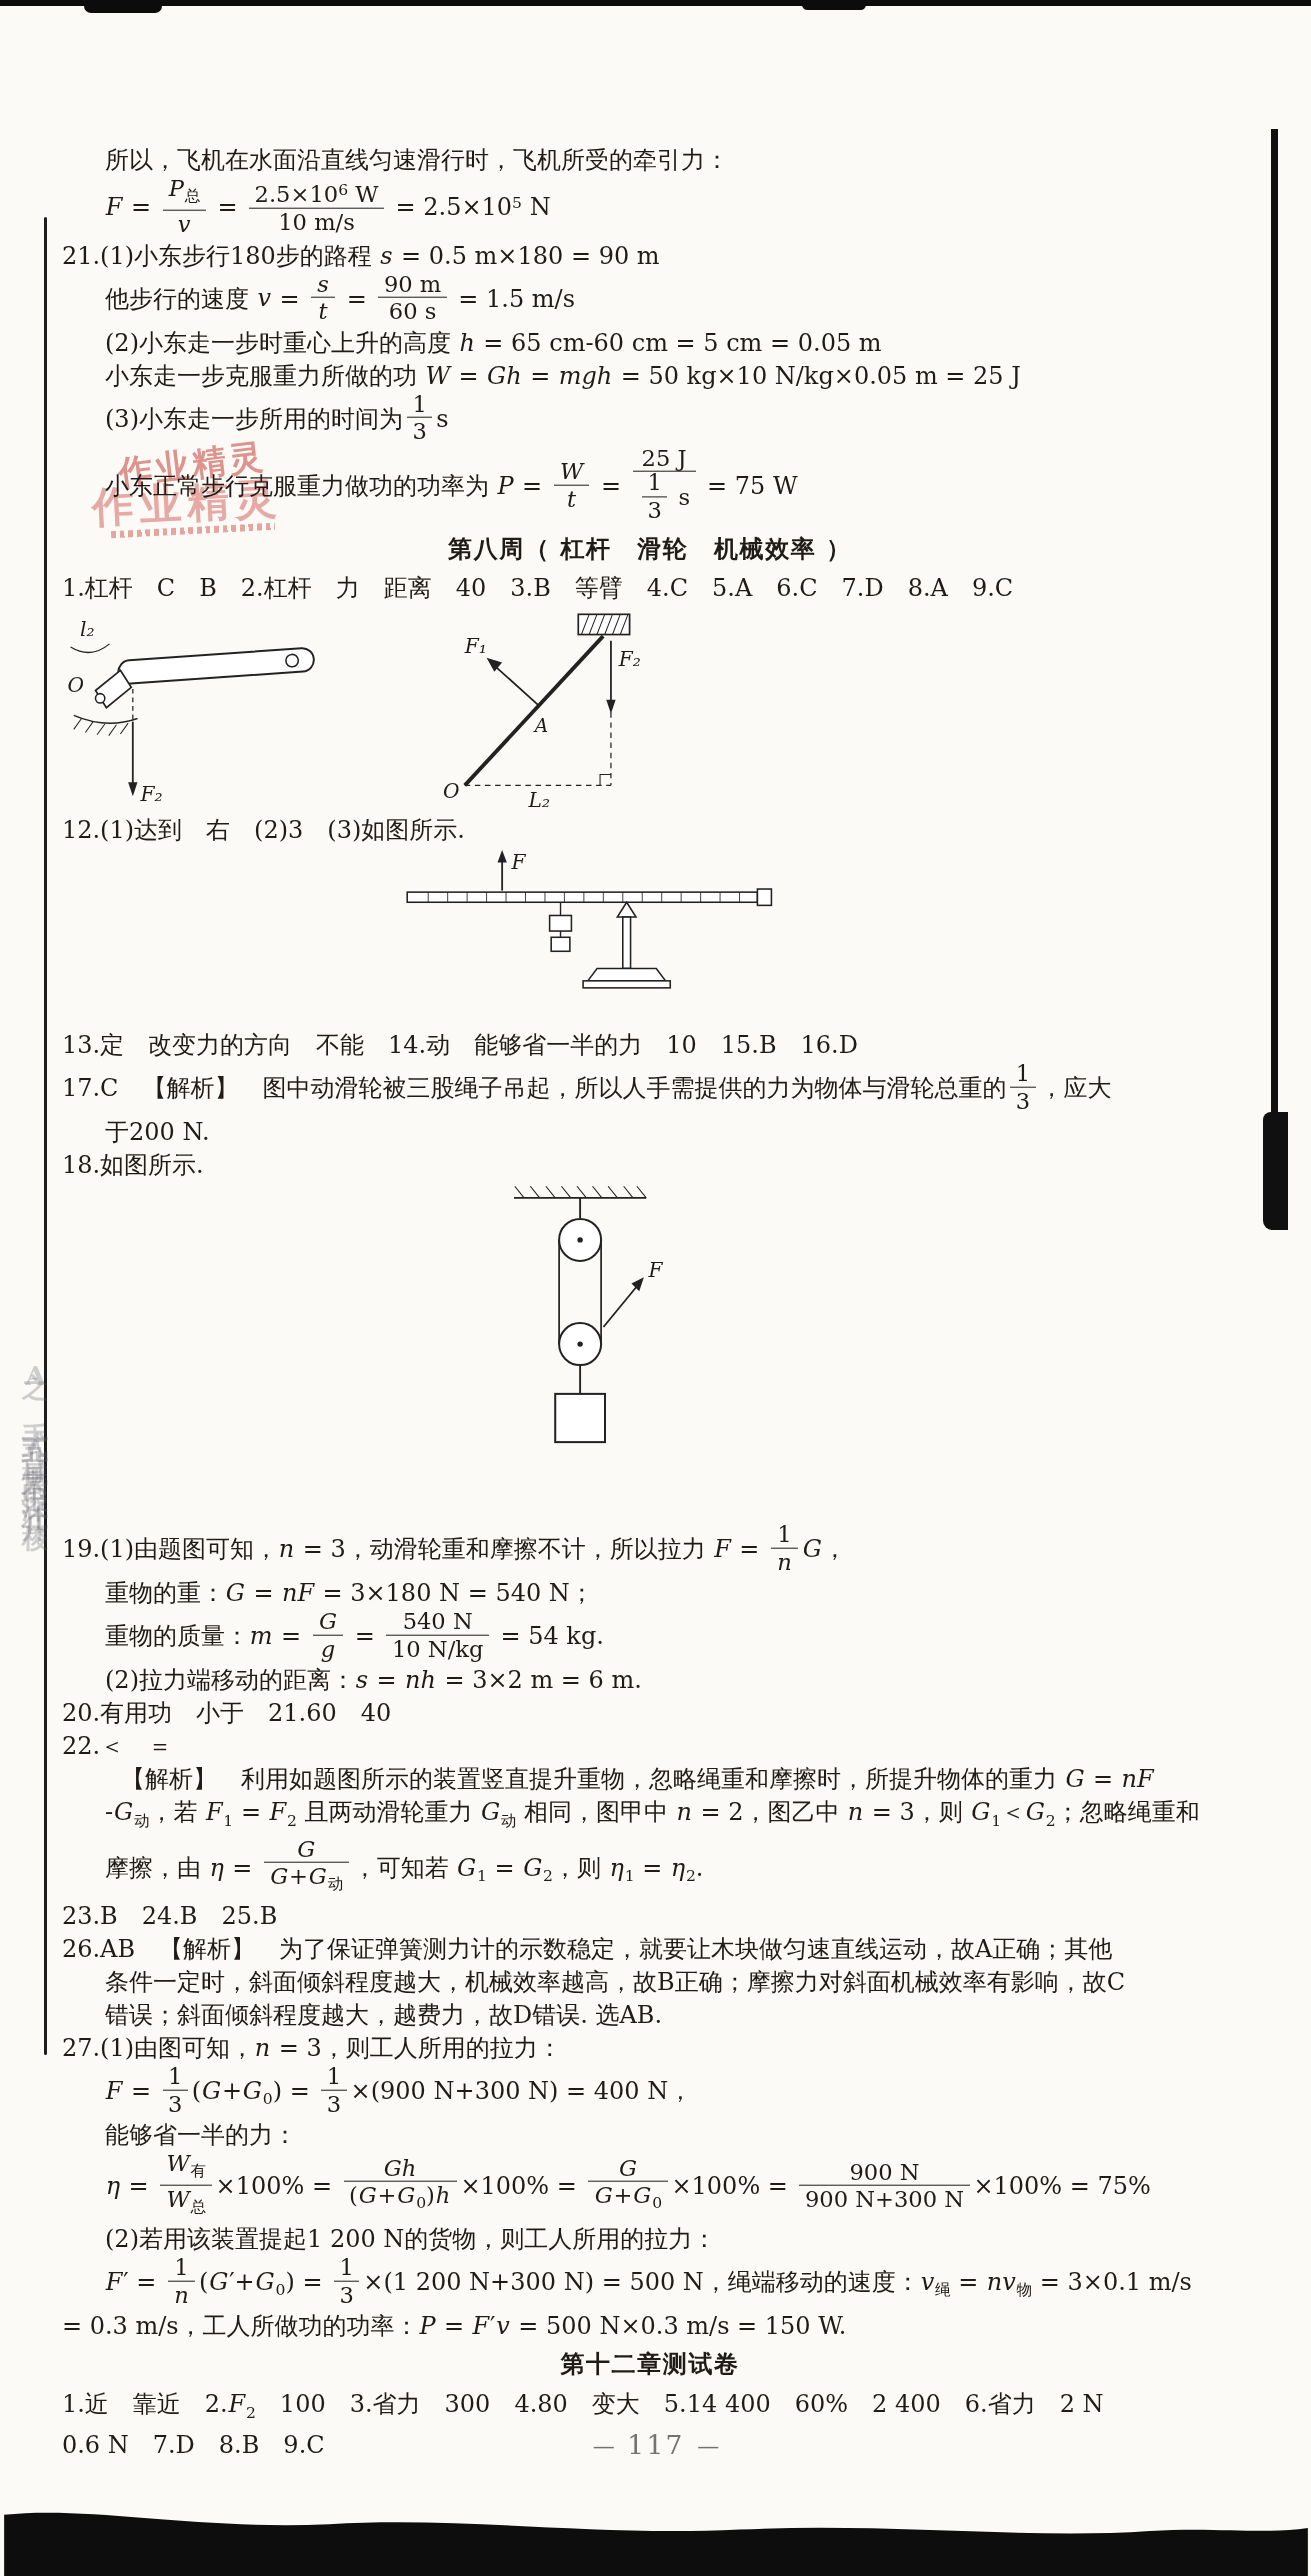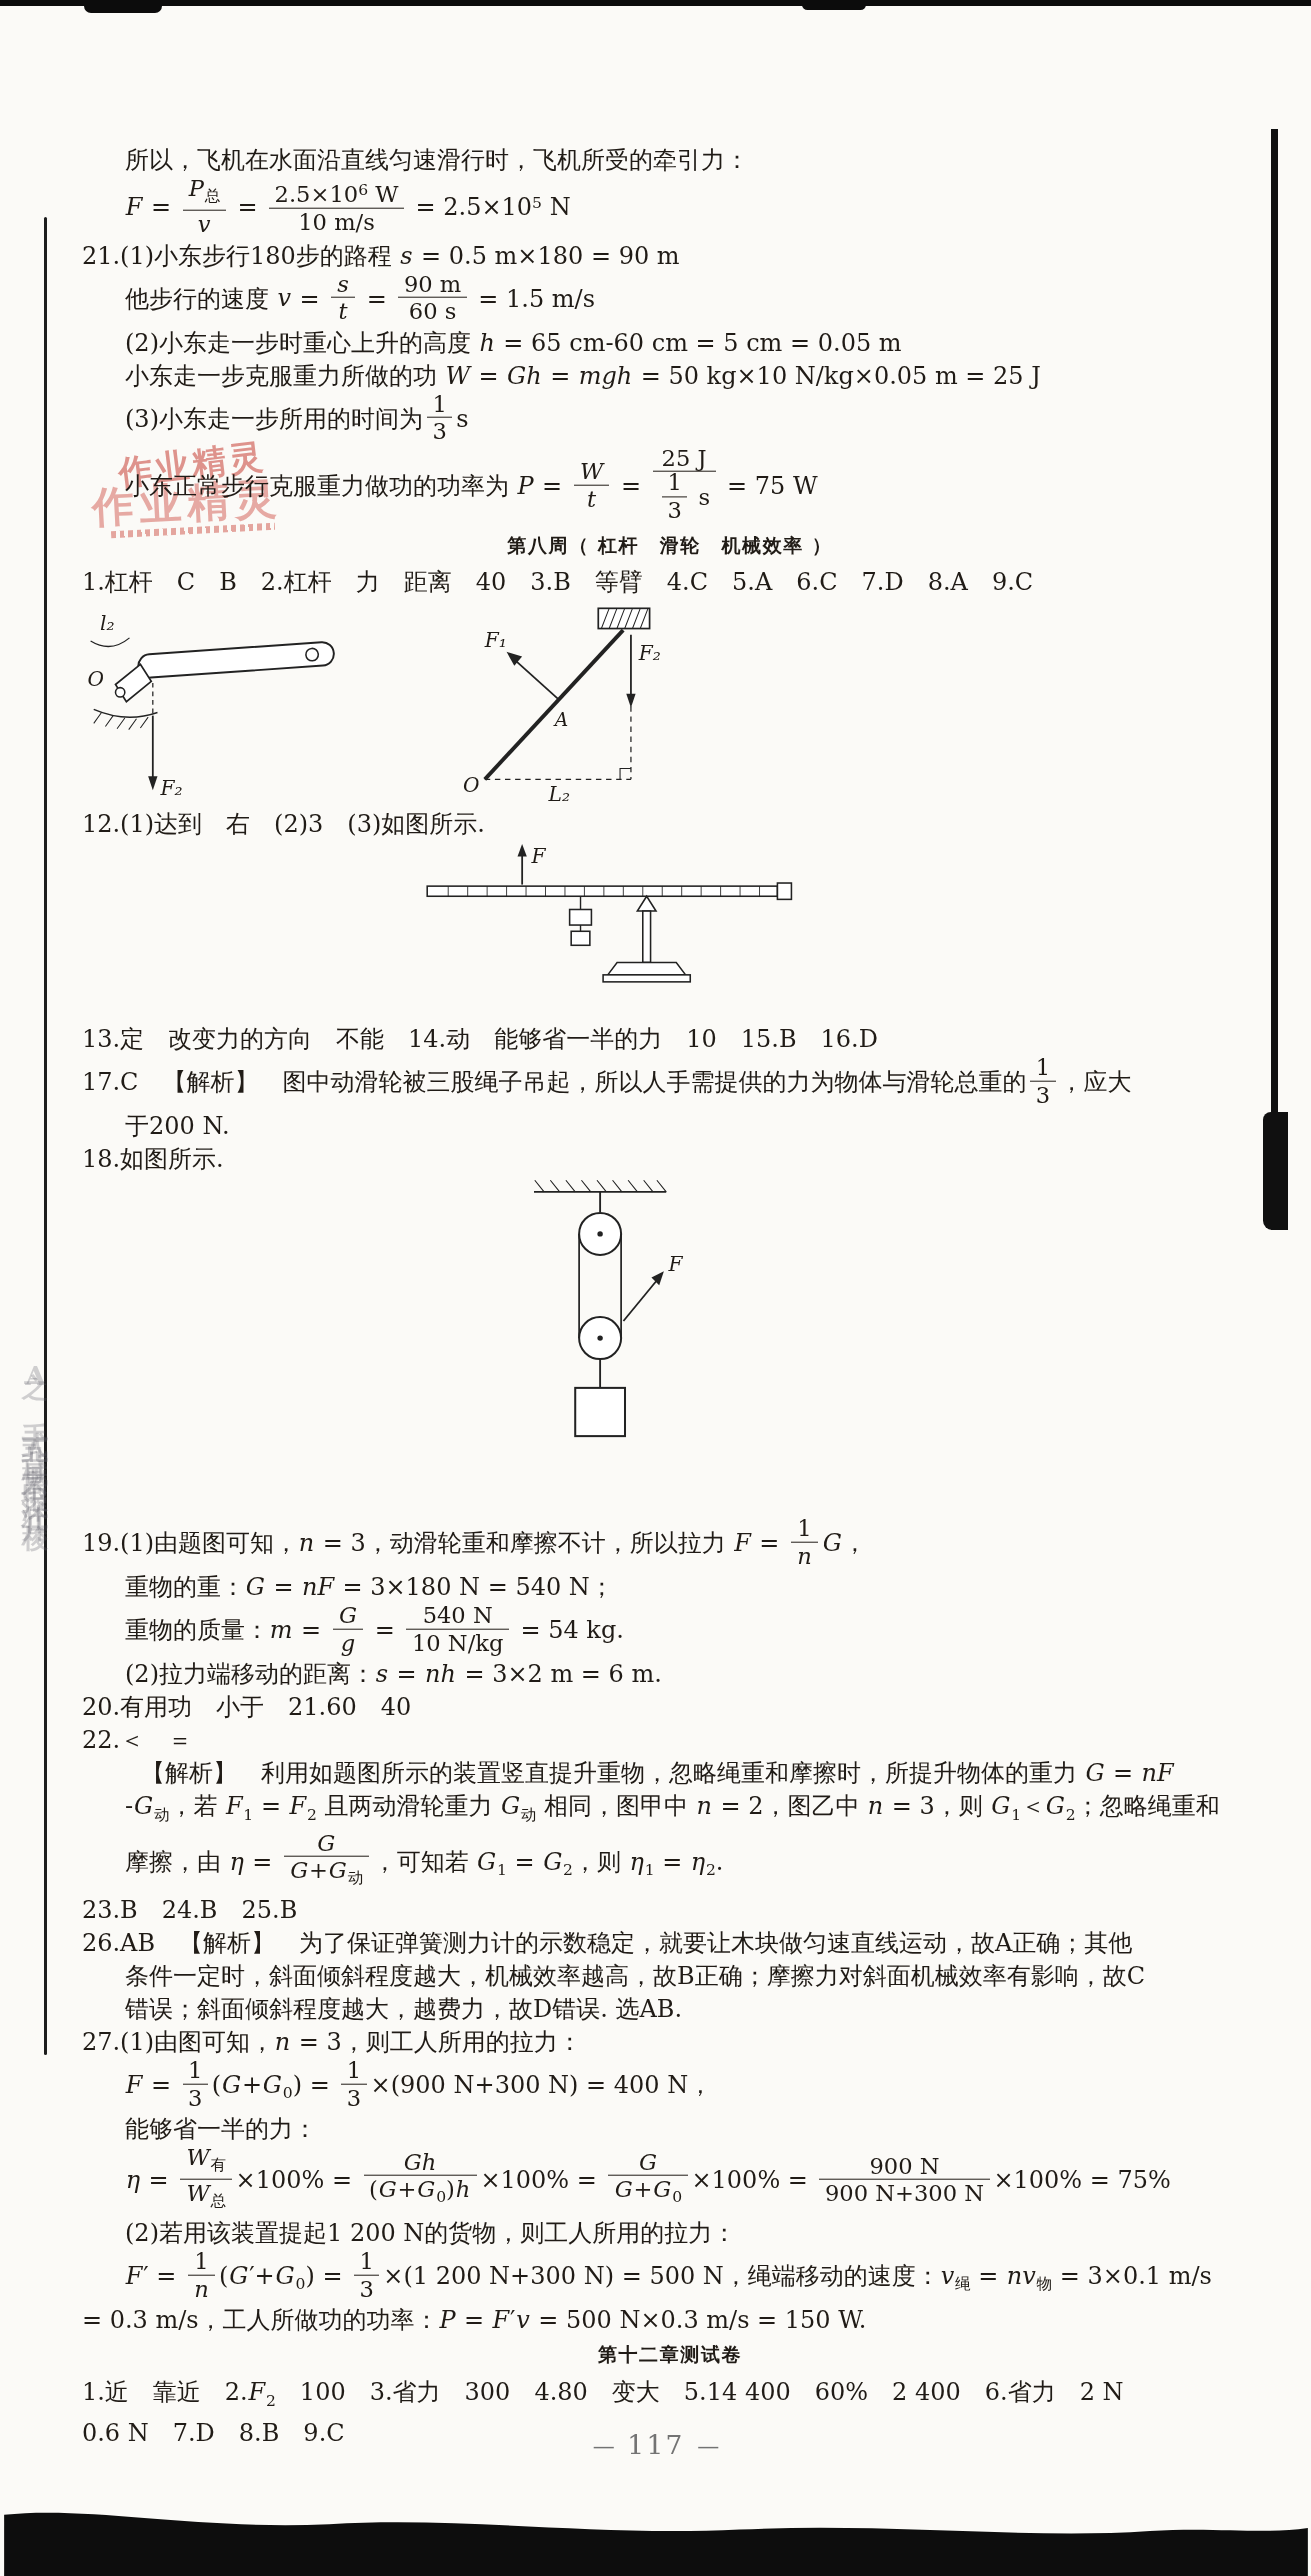--- a/index.html
+++ b/index.html
@@ -1,27 +1,27 @@
 <!DOCTYPE html>
 <html style="font-size:12.5px"><head>
 <meta charset="utf-8">
 <style>
   html,body{margin:0;padding:0;background:#8a8a8a;}
   .page{position:relative;width:1312px;height:2576px;background:#fbfaf7;overflow:hidden;
         font-family:"DejaVu Serif","Liberation Serif",serif;color:#201b16;}
-  .content{position:absolute;left:78px;top:144px;width:1184px;}
+  .content{position:absolute;left:58px;top:144px;width:1184px;}
   .ln{font-size:24px;line-height:33px;white-space:nowrap;}
   .var{font-style:italic;padding:0 0.8px;}
   .ln sub{font-size:15.6px;vertical-align:-5.5px;}
   .ln sup{font-size:15.6px;vertical-align:7px;}
   .frac{display:inline-block;vertical-align:middle;text-align:center;margin:0 3.9px;transform:translateY(-2.3px);}
   .frac .fn{display:block;border-bottom:1.9px solid #201b16;padding:0 5.5px;font-size:22.6px;line-height:26.5px;}
   .frac .fd{display:block;padding:0 5.5px;font-size:22.6px;line-height:26.5px;}
   .gap{display:inline-block;height:0.8px;}
-  .sec-h{margin:4.7px 0 7.8px 0;text-align:center;font-size:19px;font-weight:bold;letter-spacing:1.6px;}
+  .sec-h{margin:4.7px 0 7.8px 0;text-align:center;font-size:24px;font-weight:bold;letter-spacing:1.6px;}
   .fig-row{position:relative;}
   .fig-row svg{position:absolute;top:0;}
   .svlbl{font-family:"DejaVu Serif","Liberation Serif",serif;font-style:italic;font-size:26px;fill:#201b16;}
   .svlbl2{font-family:"DejaVu Serif","Liberation Serif",serif;font-style:italic;font-size:24px;fill:#201b16;}
   .footer{position:absolute;top:2429px;left:0;width:1312px;text-align:center;font-size:22px;color:#737373;}
   .footer .pg{font-size:26.5px;margin:0 12.5px;letter-spacing:2.3px;}
   .stamp{position:absolute;font-weight:bold;pointer-events:none;}
   .s1{left:118px;top:442px;font-size:34px;color:rgba(198,62,52,0.55);transform:rotate(-7deg);letter-spacing:3.1px;}
   .s2{left:92px;top:475px;font-size:42px;color:rgba(205,72,60,0.45);transform:rotate(-3deg);letter-spacing:5.5px;}
   .stamp-squiggle{position:absolute;left:111px;top:527px;width:164px;height:7px;transform:rotate(-3deg);

